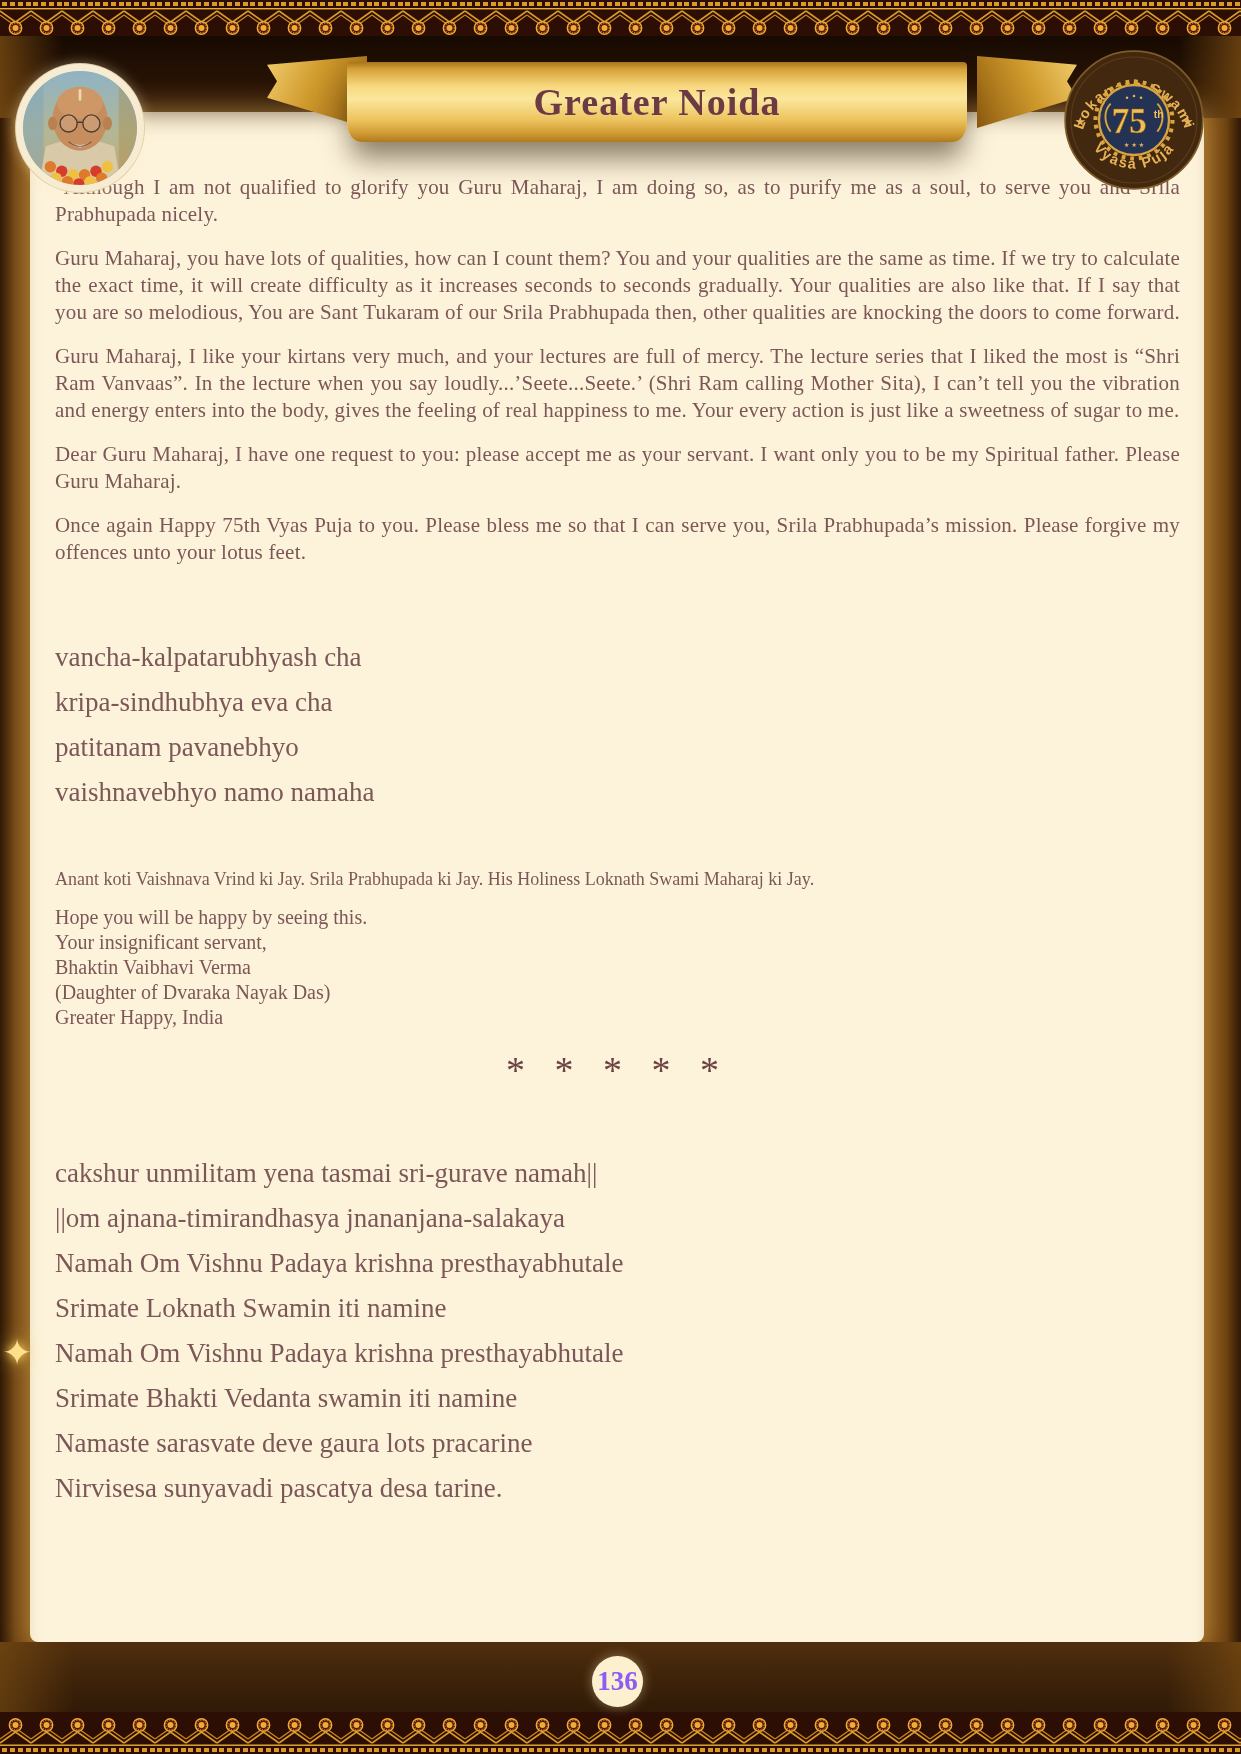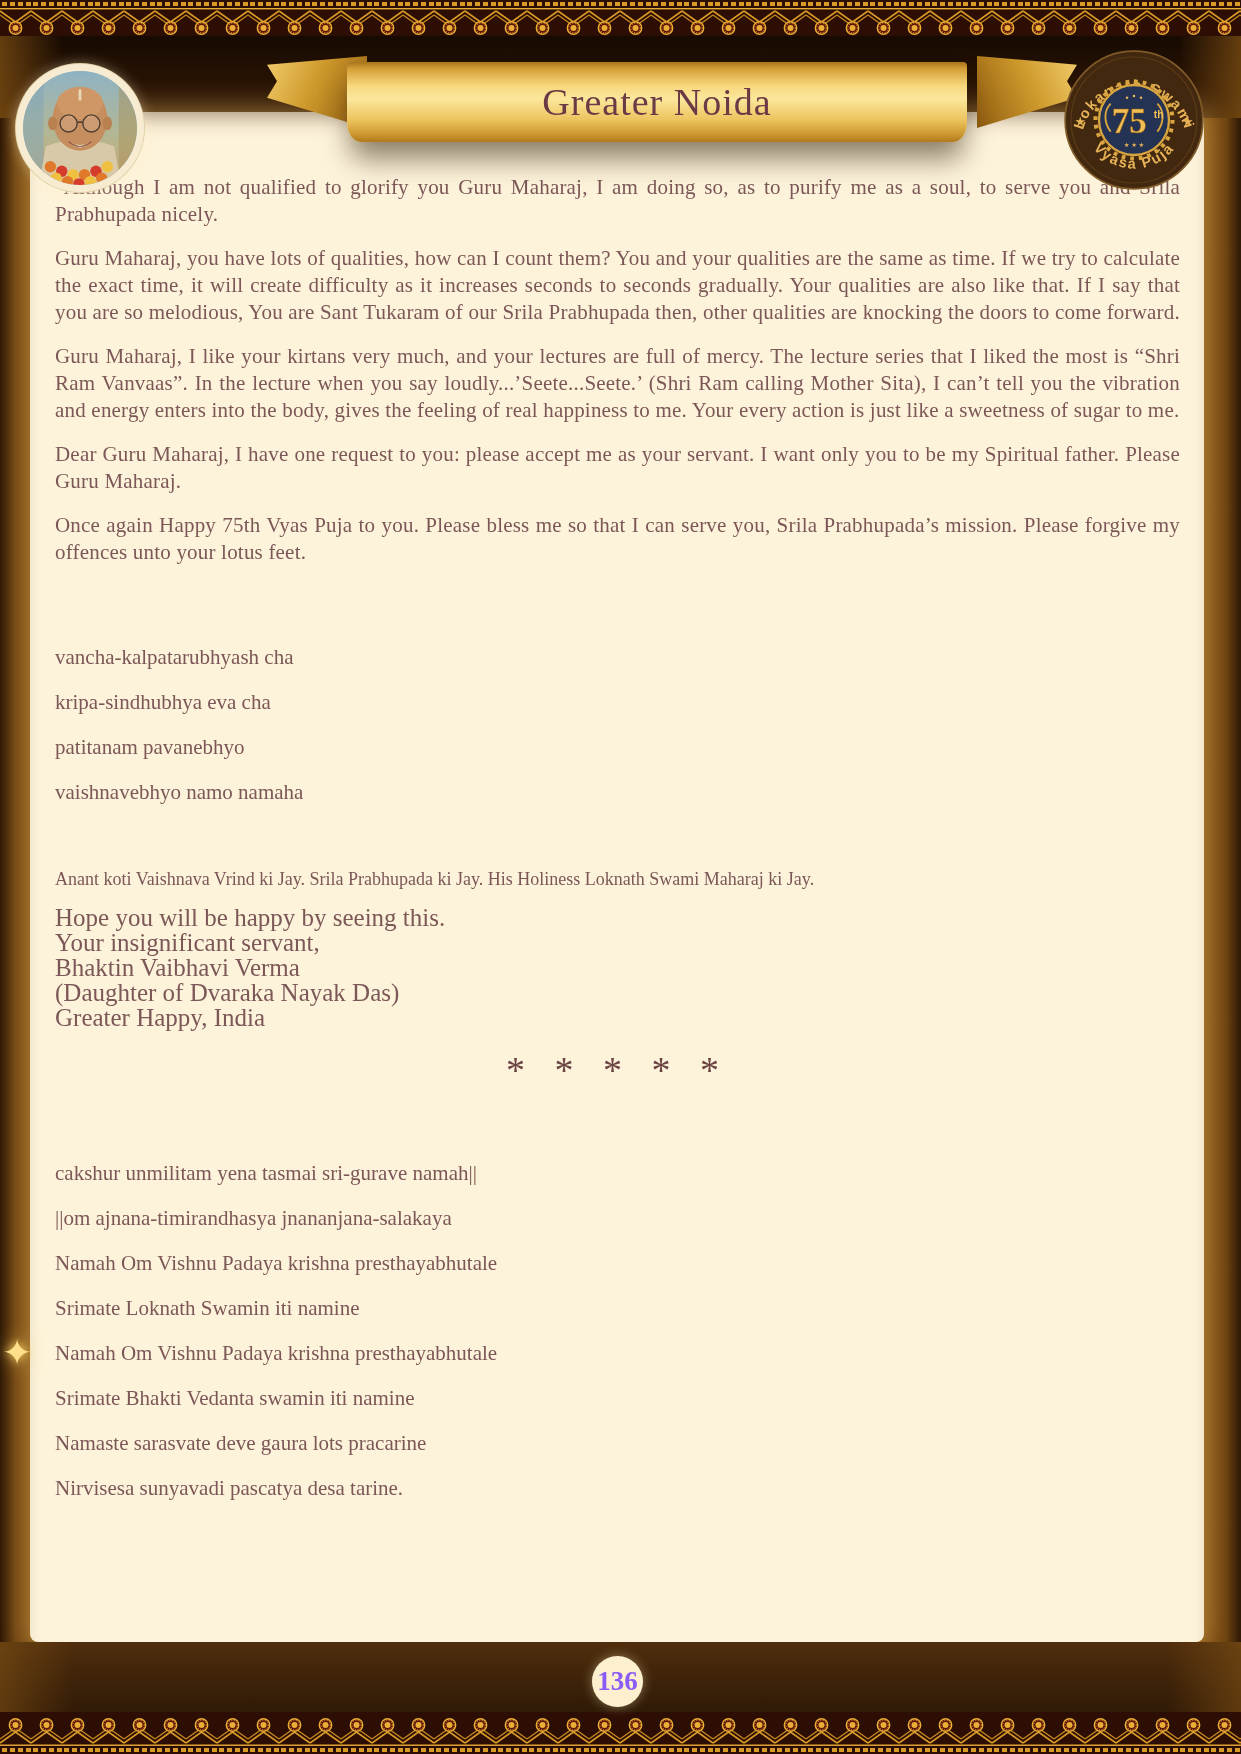--- a/index.html
+++ b/index.html
@@ -29,25 +29,25 @@
     background:#fdf3da; border-radius:8px;
     box-shadow: inset 0 16px 20px -12px rgba(70,40,15,.5), 0 0 26px 6px rgba(238,190,100,.42);
   }
   .content { position:absolute; left:25px; right:24px; top:62px; color:#7c5757; }
   .para {
     font-size:21px; line-height:27px; text-align:justify; white-space:pre-wrap;
     letter-spacing:.2px; color:#7c5757;
   }
   .para + .para { margin-top:17px; }
   .verse-block1 { margin-top:78px; }
-  .verse-line { font-size:21px; line-height:27px; margin-bottom:18px; color:#7c5757; }
+  .verse-line { font-size:27px; line-height:27px; margin-bottom:18px; color:#7c5757; }
   .verse-line:last-child { margin-bottom:0; }
   .jaya { margin-top:60px; font-size:18px; line-height:27px; color:#7c5757; }
   .signoff { margin-top:12px; }
-  .signoff div { font-size:25px; line-height:25px; color:#7c5757; }
+  .signoff div { font-size:20px; line-height:25px; color:#7c5757; }
   .stars { margin-top:18px; text-align:center; font-size:38px; letter-spacing:10px; color:#6b4343; }
   .verse-block2 { margin-top:68px; }
   
   .ribbon { position:absolute; left:267px; top:54px; width:810px; height:96px; z-index:4; }
   .ribbon-tail { position:absolute; top:2px; width:100px; height:72px; }
   .ribbon-tail.left {
     left:0;
     background:linear-gradient(115deg,#f2cd6d 0%,#cf9a2c 45%,#8f5c10 100%);
     clip-path:polygon(0 12%, 100% 0, 100% 100%, 0 58%, 10% 35%);
   }
@@ -59,20 +59,21 @@
   .ribbon-bar {
     position:absolute; left:80px; top:8px; width:620px; height:80px;
     background:linear-gradient(180deg,#a8741c 0%,#d6a138 9%,#f7d87e 30%,#fbe79c 46%,#edc45f 72%,#d09b33 89%,#b07a1d 100%);
     border-radius:4px 4px 14px 14px / 4px 4px 20px 20px;
     box-shadow:0 20px 28px -4px rgba(45,27,8,.55);
     display:flex; align-items:center; justify-content:center;
   }
   .ribbon-title {
     font-family:"Liberation Serif", serif; font-size:38px; color:#6b3a45;
     letter-spacing:1px;
+    font-weight:bold;
   }
   
   .photo {
     position:absolute; left:16px; top:64px; width:128px; height:128px; z-index:5;
     border-radius:50%; border:7px solid #f7ecd2; overflow:hidden;
     box-shadow:0 0 14px rgba(255,240,200,.45), 0 0 0 1px #d9c9a0;
     background:#9db8c4;
   }
   .badge { position:absolute; left:1064px; top:50px; width:140px; height:140px; z-index:5; }
   

